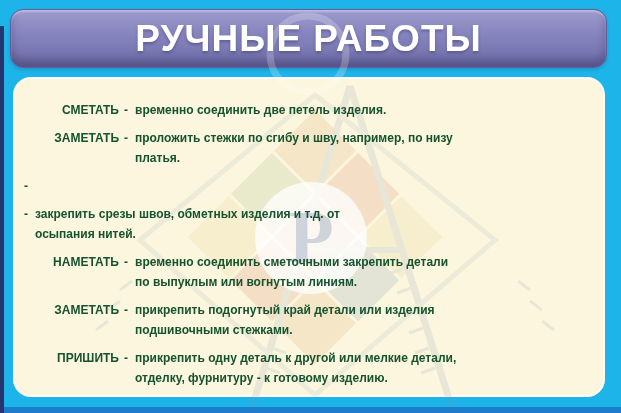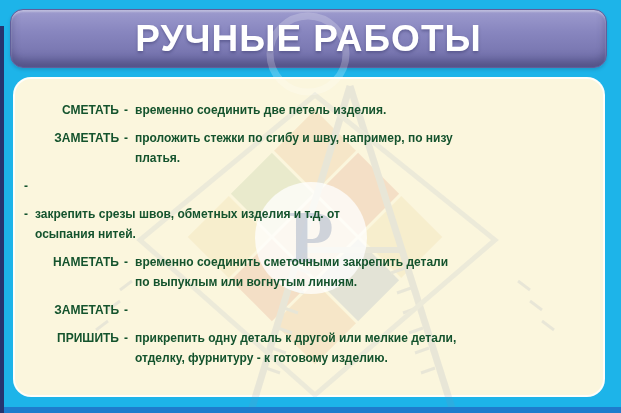--- a/index.html
+++ b/index.html
@@ -166,20 +166,22 @@
     <div class="entry">
       <span class="term">НАМЕТАТЬ</span>
       <span class="sep">-</span>
       <span class="definition">временно соединить сметочными закрепить детали
 по выпуклым или вогнутым линиям.</span>
     </div>
 
     <div class="entry">
       <span class="term">ЗАМЕТАТЬ</span>
       <span class="sep">-</span>
+      <span class="definition">прикрепить подогнутый край детали или изделия
+подшивочными стежками.</span>
     </div>
 
     <div class="entry">
       <span class="term">ПРИШИТЬ</span>
       <span class="sep">-</span>
       <span class="definition">прикрепить одну деталь к другой или мелкие детали,
 отделку, фурнитуру - к готовому изделию.</span>
     </div>
 
   </div>

